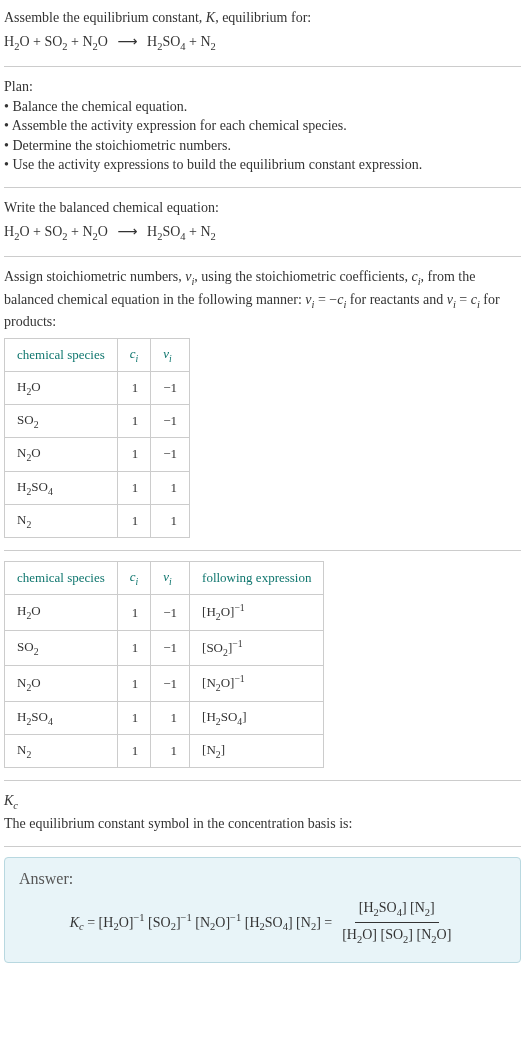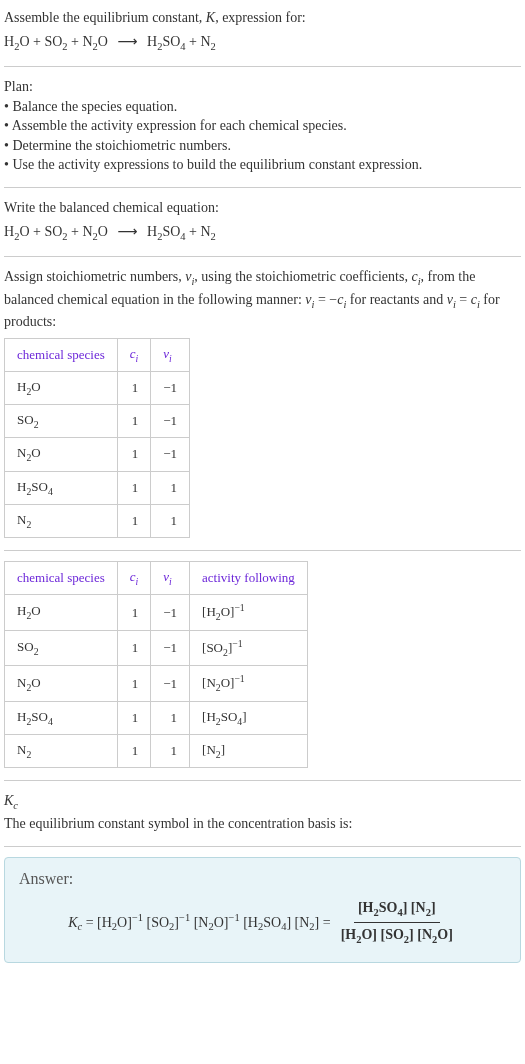--- a/index.html
+++ b/index.html
@@ -32,21 +32,21 @@
       margin: 6px 0 10px 0;
       font-size: 13px;
     }
     table.data th, table.data td {
       border: 1px solid #ccc;
       padding: 6px 12px;
       text-align: left;
       font-weight: normal;
     }
     table.data th {
-      color: #6d28d9;
+      color: #0f766e;
       font-size: 13px;
     }
     table.data td.num {
       text-align: right;
     }
     .answer-box {
       background: #e8f4f8;
       border: 1px solid #b8d8e0;
       border-radius: 4px;
       padding: 10px 14px 14px 14px;
@@ -62,49 +62,48 @@
       align-items: center;
       justify-content: center;
       gap: 6px;
       font-size: 14px;
     }
     .frac {
       display: inline-flex;
       flex-direction: column;
       align-items: center;
       vertical-align: middle;
-      font-weight: bold;
     }
     .frac .num { border-bottom: 1px solid #333; padding: 0 4px 2px 4px; }
     .frac .den { padding: 2px 4px 0 4px; }
     .ital { font-style: italic; }
     .plan-list { margin-left: 0; list-style: none; }
     .plan-list li::before { content: "• "; }
     .nowrap { white-space: nowrap; }
   </style>
 </head>
 <body>
 
 <div class="section">
-  <span>Assemble the equilibrium constant, </span><span class="ital">K</span><span>, expression for:</span>
+  <span>Assemble the equilibrium constant, </span><span class="ital">K</span><span>, equilibrium for:</span>
   <div class="eq-line">
     <span class="nowrap">
       <span>H</span><sub>2</sub><span>O</span><span> + </span><span>SO</span><sub>2</sub><span> + </span><span>N</span><sub>2</sub><span>O</span>
       <span class="arrow">⟶</span>
       <span>H</span><sub>2</sub><span>SO</span><sub>4</sub><span> + </span><span>N</span><sub>2</sub>
     </span>
   </div>
 </div>
 
 <hr class="hr">
 
 <div class="section">
   <div>Plan:</div>
   <ul class="plan-list">
-    <li>Balance the species equation.</li>
+    <li>Balance the chemical equation.</li>
     <li>Assemble the activity expression for each chemical species.</li>
     <li>Determine the stoichiometric numbers.</li>
     <li>Use the activity expressions to build the equilibrium constant expression.</li>
   </ul>
 </div>
 
 <hr class="hr">
 
 <div class="section">
   <div>Write the balanced chemical equation:</div>
@@ -161,21 +160,21 @@
 
 <hr class="hr">
 
 <div class="section">
   <table class="data">
     <tbody>
         <tr>
       <th>chemical species</th>
       <th><span class="ital">c</span><sub class="ital">i</sub></th>
       <th><span class="ital">ν</span><sub class="ital">i</sub></th>
-      <th>activity following</th>
+      <th>following expression</th>
     </tr>
     <tr>
           <td>H<sub>2</sub>O</td>
           <td class="num">1</td>
           <td class="num">−1</td>
           <td>[H<sub>2</sub>O]<sup>−1</sup></td>
         </tr>
     <tr>
           <td>SO<sub>2</sub></td>
           <td class="num">1</td>

